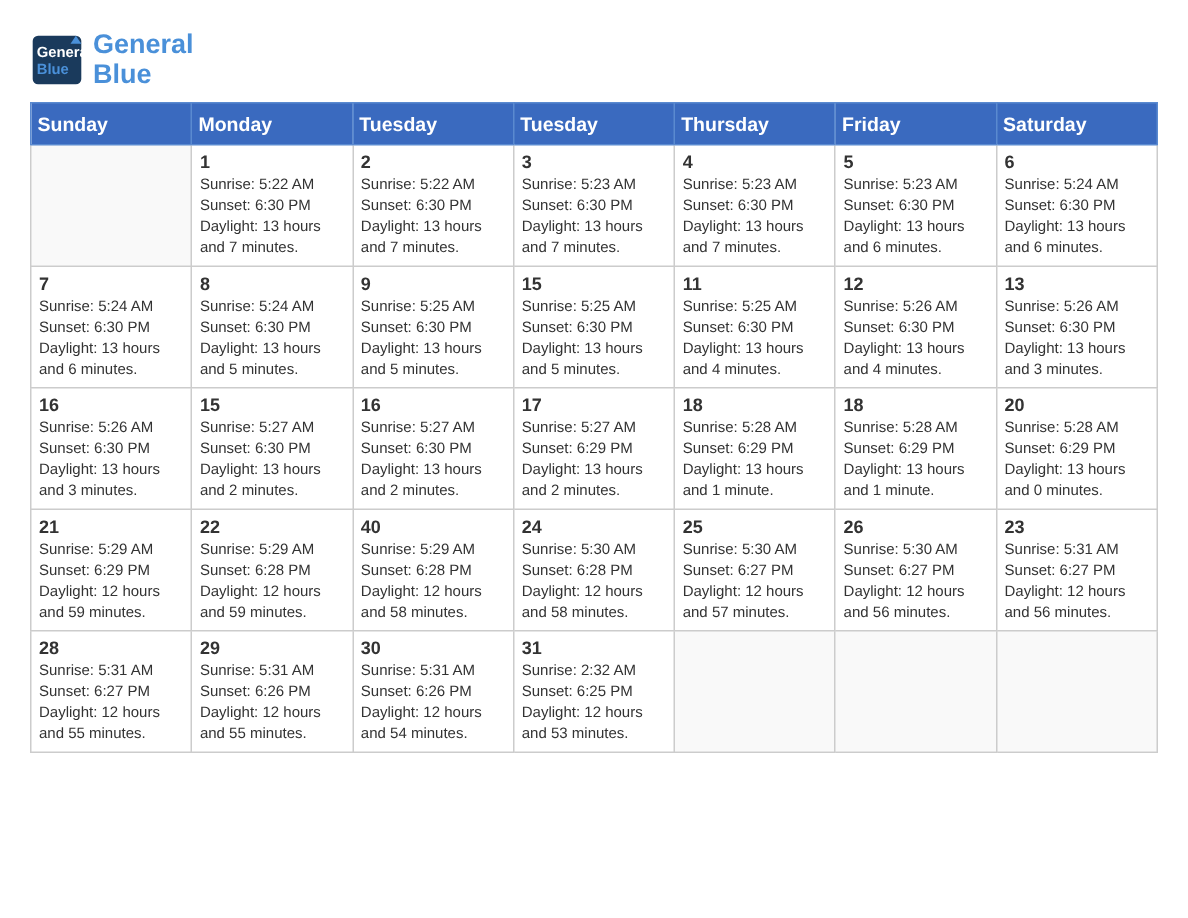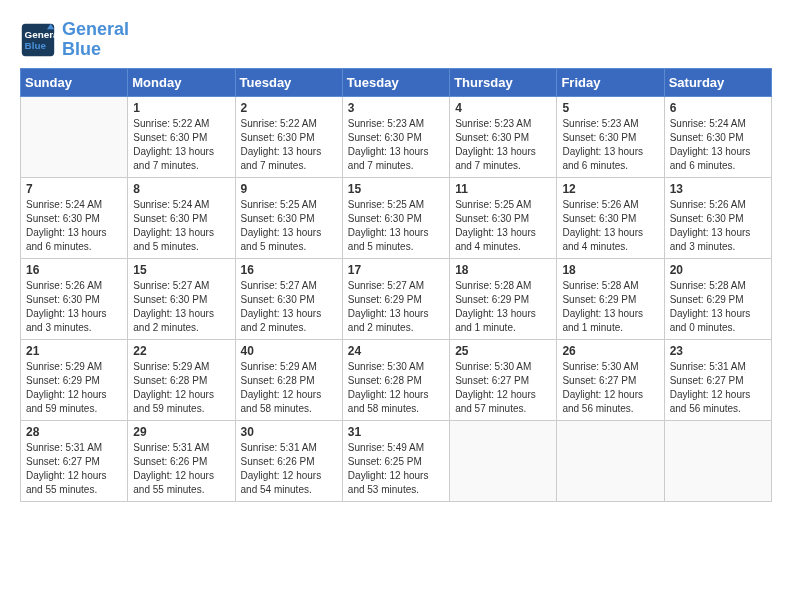--- a/index.html
+++ b/index.html
@@ -337,21 +337,21 @@
         </td>
         <td>
           <span class="day-num">30</span>
           <div class="day-info" style="white-space: pre-line;">Sunrise: 5:31 AM
 Sunset: 6:26 PM
 Daylight: 12 hours
 and 54 minutes.</div>
         </td>
         <td>
           <span class="day-num">31</span>
-          <div class="day-info" style="white-space: pre-line;">Sunrise: 5:49 AM
+          <div class="day-info" style="white-space: pre-line;">Sunrise: 2:32 AM
 Sunset: 6:25 PM
 Daylight: 12 hours
 and 53 minutes.</div>
         </td>
         <td class="empty-cell"></td>
         <td class="empty-cell"></td>
         <td class="empty-cell"></td>
       </tr>
     </tbody>
 </table>

